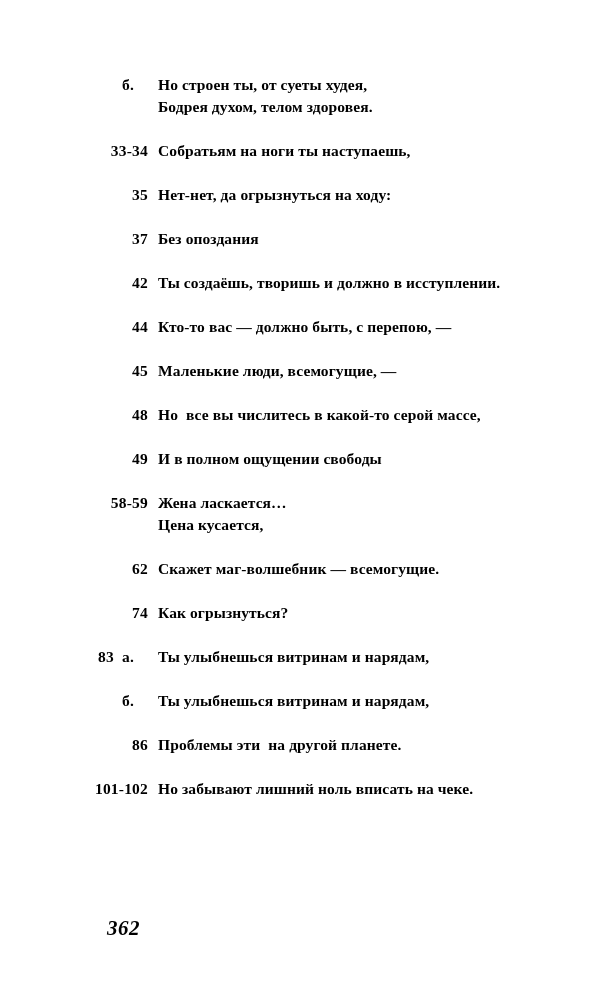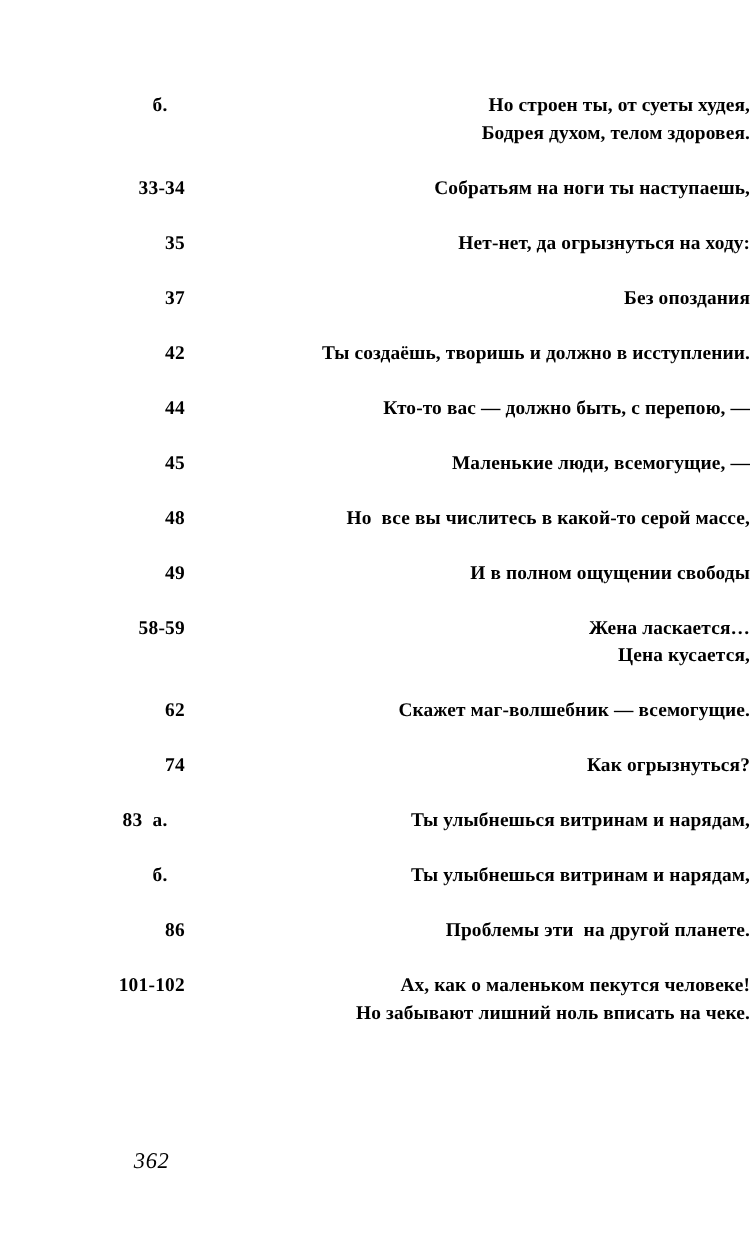--- a/index.html
+++ b/index.html
@@ -69,30 +69,29 @@
     padding-left: 10px;
     font-weight: bold;
     font-size: 15.5px;
     line-height: 22px;
     letter-spacing: 0.1px;
     white-space: pre-wrap;
   }
 
   .text-col .vline {
     display: block;
-    text-align: right;
   }
 
   .page-number {
     position: absolute;
     left: 107px;
     top: 918px;
-    font-weight: normal;
+    font-weight: bold;
     font-style: italic;
-    font-size: 18px;
+    font-size: 21px;
     line-height: 20px;
     letter-spacing: 0.5px;
   }
 </style>
 </head>
 <body>
 
 <div class="page">
 
   <div class="variants-list">
@@ -151,19 +150,19 @@
       <div class="entry">
         <div class="num-col sub-only"><span class="sub">б.</span></div>
         <div class="text-col"><span class="vline">Ты улыбнешься витринам и нарядам,</span></div>
       </div>
       <div class="entry">
         <div class="num-col"><span>86</span></div>
         <div class="text-col"><span class="vline">Проблемы эти  на другой планете.</span></div>
       </div>
       <div class="entry">
         <div class="num-col"><span>101-102</span></div>
-        <div class="text-col"><span class="vline">Ах, как о маленьком пекутся человеке!</span><span class="vline">Но забывают лишний ноль вписать на чеке.</span></div>
+        <div class="text-col"><span class="vline">Но забывают лишний ноль вписать на чеке.</span></div>
       </div>
     </div>
 
   <div class="page-number">362</div>
 
 </div>
 
 </body></html>

